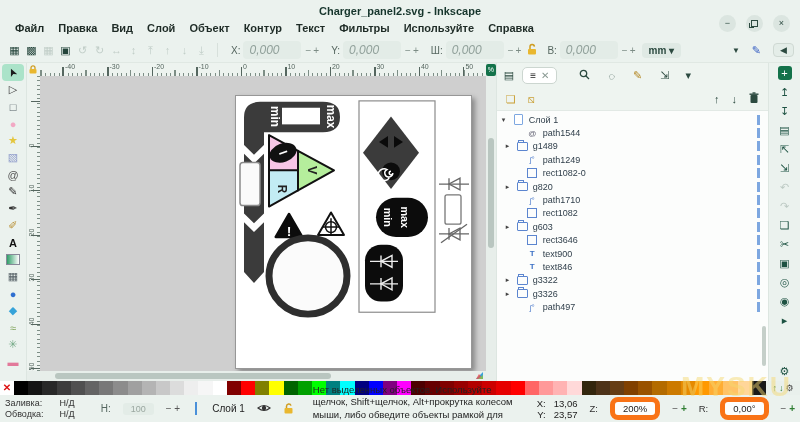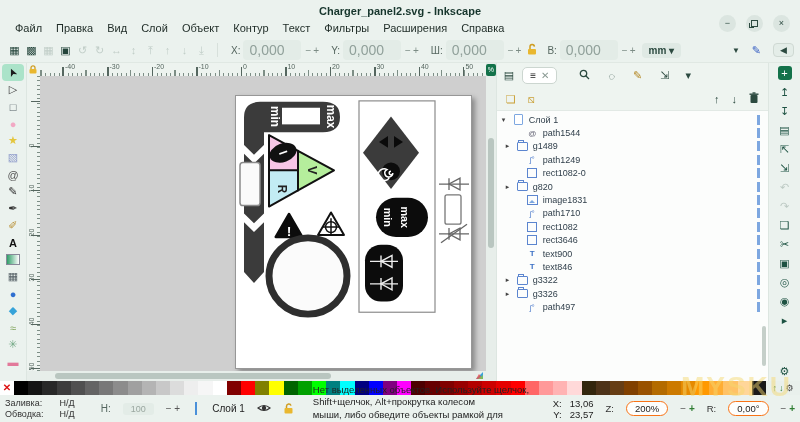--- a/index.html
+++ b/index.html
@@ -1,31 +1,31 @@
 <!DOCTYPE html>
 <html><head>
 <meta charset="utf-8">
 <style>
   html,body{margin:0;padding:0;background:#888;}
   .app{position:relative;width:800px;height:422px;background:#ebf2ee;font-family:"Liberation Sans",sans-serif;color:#1e2b26;overflow:hidden;-webkit-font-smoothing:antialiased;}
   
   .titlebar{height:17px;display:flex;justify-content:center;align-items:flex-end;font-size:11px;font-weight:bold;color:#16352c;}
   .menubar{height:21px;display:flex;align-items:center;padding:0 8px;gap:0;}
-  .menu-item{font-size:11px;padding:2px 7px;border-radius:4px;cursor:default;}
+  .menu-item{font-size:11px;padding:2px 7px;border-radius:4px;cursor:default;font-weight:bold;}
   .winbtns{position:absolute;top:15px;right:10px;display:flex;gap:10px;}
   .winbtn{width:17px;height:17px;border-radius:50%;background:#dbe5e0;color:#2c4a40;font-size:9px;line-height:17px;text-align:center;position:relative;}
   .restore-glyph{position:absolute;left:5px;top:5px;width:5px;height:5px;border:1px solid #2c4a40;}
   .restore-glyph:before{content:"";position:absolute;left:-3px;top:2px;width:4px;height:4px;border-left:1px solid #2c4a40;border-bottom:1px solid #2c4a40;}
   
   .toolbar{height:24px;display:flex;align-items:center;padding:0 6px;gap:3px;border-bottom:1px solid #e0e8e3;}
   .tbicon{width:17px;text-align:center;font-size:11px;color:#23443a;}
   .tbicon.state-disabled{color:#c0cdc7;}
   .tbsep{width:1px;height:14px;background:#d7e0db;margin:0 4px;}
   .fldlabel{font-size:10px;color:#55665f;margin-left:6px;}
-  .fldbox{background:#e3ece7;border-radius:4px;font-size:14px;color:#90a09a;padding:2px 6px;width:46px;}
+  .fldbox{background:#e3ece7;border-radius:4px;font-size:12px;color:#90a09a;padding:2px 6px;width:46px;font-style:italic;}
   .stepper{font-size:10px;color:#7c8c85;letter-spacing:2px;margin:0 1px;}
   .unitbox{background:#dfe9e4;border-radius:4px;font-size:10px;color:#2c4a40;padding:2px 7px;font-weight:bold;}
   .tb-right{margin-left:auto;display:flex;align-items:center;gap:12px;}
   .penicon{color:#3b62c4;font-size:11px;}
   .collapsebtn{border:1px solid #cfd9d3;border-radius:4px;background:#e4ede8;padding:1px 6px;font-size:9px;color:#2c4a40;}
   
   .main{display:flex;height:318px;}
   .toolbox{width:26px;border-right:1px solid #dde6e1;display:flex;flex-direction:column;align-items:center;padding-top:1px;}
   .tool{width:22px;height:17px;display:flex;align-items:center;justify-content:center;font-size:11px;border-radius:4px;}
   .tool.state-active{background:#abe3c9;}
@@ -104,21 +104,21 @@
   .statusbar{height:27px;display:flex;align-items:center;font-size:9px;padding:0 5px;gap:12px;background:#ebf2ee;}
   .fs-grid{display:grid;grid-template-columns:auto auto;column-gap:16px;row-gap:0px;line-height:11px;}
   .fs-grid .lab{color:#333;}
   .fs-grid .val{color:#333;}
   .opacity-box{background:#e3ece7;border-radius:3px;color:#9aa7a0;padding:1px 8px;font-size:9px;}
   .bluebar{width:2px;height:13px;background:#4a90d9;margin:0 3px;}
   .layername{font-size:10px;color:#222;}
   .statmsg{flex:1;line-height:1.3;color:#222;padding-left:6px;font-size:9.5px;}
   .xyblock{display:grid;grid-template-columns:auto auto;column-gap:8px;line-height:11px;text-align:right;color:#222;font-size:9.5px;}
   .zlab{color:#333;font-size:9.5px;}
-  .zbox{background:#fdfefd;border:1px solid #f97316;border-radius:8px;padding:1px 8px;color:#222;font-size:9.5px;}
+  .zbox{background:#fdfefd;border:5px solid #f97316;border-radius:8px;padding:1px 8px;color:#222;font-size:9.5px;}
   .pm{font-size:10px;color:#555;}
   .pm .plus{color:#2e7d32;font-weight:bold;}
   .watermark{position:absolute;right:8px;bottom:19px;font-size:28px;font-weight:bold;color:rgba(244,216,110,.48);letter-spacing:2px;pointer-events:none;}
 </style>
 </head>
 <body>
 
 <div class="app">
 
   <div class="titlebar">
@@ -136,21 +136,21 @@
   <div class="menubar">
 
   <span class="menu-item">Файл</span>
       <span class="menu-item">Правка</span>
       <span class="menu-item">Вид</span>
       <span class="menu-item">Слой</span>
       <span class="menu-item">Объект</span>
       <span class="menu-item">Контур</span>
       <span class="menu-item">Текст</span>
       <span class="menu-item">Фильтры</span>
-      <span class="menu-item">Расширения</span>
+      <span class="menu-item">Используйте</span>
       <span class="menu-item">Справка</span>
     </div>
 
   <div class="toolbar">
     <span style="display:flex;align-items:center;">
 
     <span class="tbicon name-select-all-button"><span>▦</span></span>
         <span class="tbicon name-select-all-layers-button"><span>▩</span></span>
         <span class="tbicon name-deselect-button state-disabled"><span>▦</span></span>
         <span class="tbicon name-selection-frame-button"><span>▣</span></span>
@@ -461,30 +461,20 @@
             <span class="exp"></span>
             <span class="ticon">
 
               <span class="ti ti-group"></span>
 
             </span>
             <span class="tlabel">g820</span>
             <span class="tagbar"></span>
           </div>
 
-          <div class="trow icon-image level-1">
-            <span class="exp"></span>
-            <span class="ticon">
-
-              <span class="ti ti-image"></span>
-
-            </span>
-            <span class="tlabel">image1831</span>
-            <span class="tagbar"></span>
-          </div>
 
           <div class="trow icon-path level-1">
             <span class="exp"></span>
             <span class="ticon">
 
               <span class="ti ti-path">ʃ°</span>
 
             </span>
             <span class="tlabel">path1710</span>
             <span class="tagbar"></span>
@@ -494,20 +484,30 @@
             <span class="exp"></span>
             <span class="ticon">
 
               <span class="ti ti-rect"></span>
 
             </span>
             <span class="tlabel">rect1082</span>
             <span class="tagbar"></span>
           </div>
 
+          <div class="trow icon-group expander-closed level-1">
+            <span class="exp"></span>
+            <span class="ticon">
+
+              <span class="ti ti-group"></span>
+
+            </span>
+            <span class="tlabel">g603</span>
+            <span class="tagbar"></span>
+          </div>
 
 
 
           <div class="trow icon-rect level-1">
             <span class="exp"></span>
             <span class="ticon">
 
               <span class="ti ti-rect"></span>
 
             </span>

